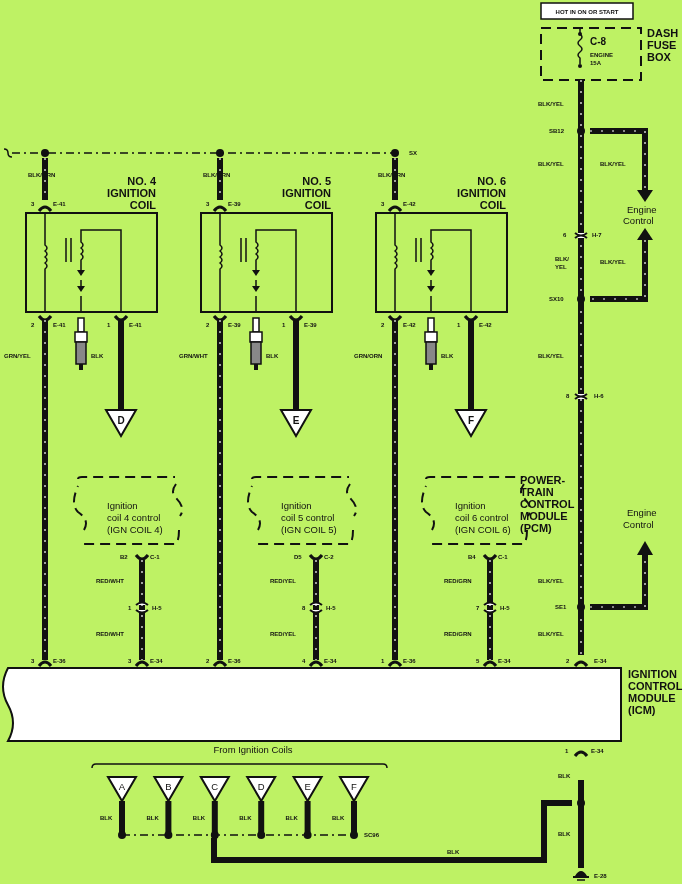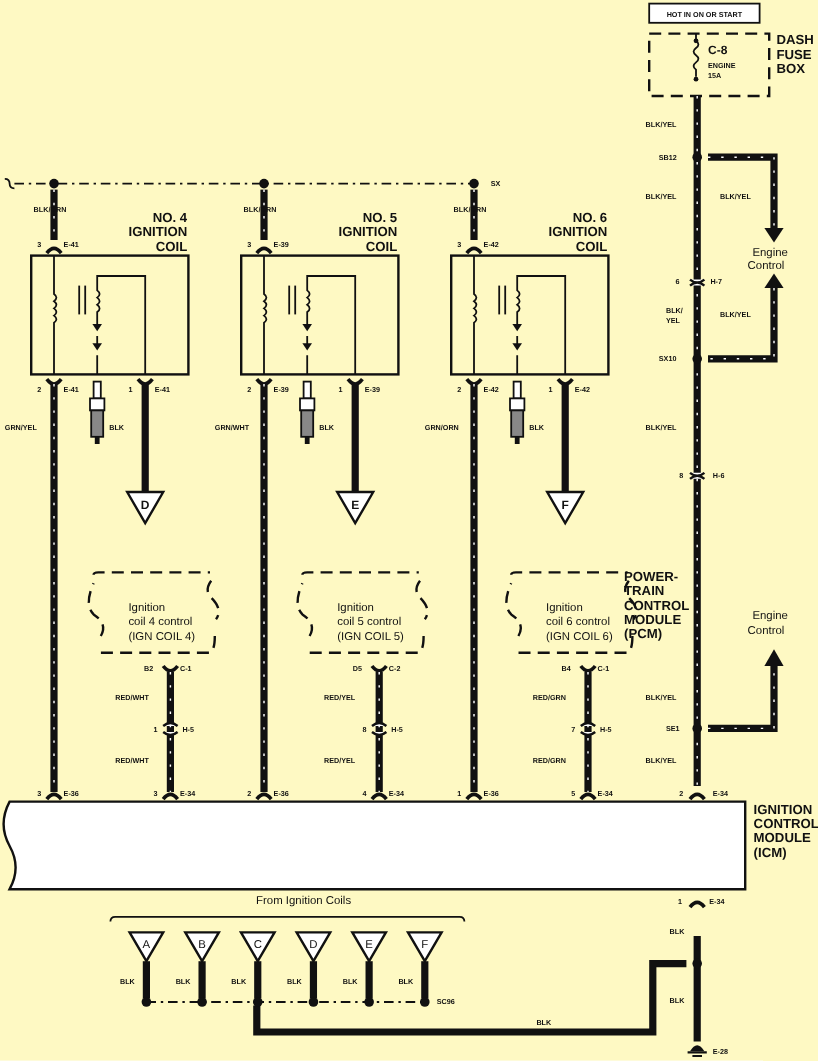--- a/index.html
+++ b/index.html
@@ -1,16 +1,16 @@
 <!DOCTYPE html>
 <html><head>
 <meta charset="utf-8">
 <style>
   html, body { margin: 0; padding: 0; background: #ffffff; }
-  #stage { position: relative; width: 682px; height: 884px; overflow: hidden; background: #fef9c3; }
+  #stage { position: relative; width: 682px; height: 884px; overflow: hidden; background: #bef264; }
   svg { position: absolute; left: 0; top: 0; }
   .lbl { font-family: "Liberation Sans", sans-serif; font-weight: bold; fill: #111; }
   .s { font-size: 6px; }
   .m { font-size: 10px; }
   .big { font-size: 11px; }
   .norm { font-family: "Liberation Sans", sans-serif; font-size: 9.5px; fill: #111; font-weight: normal; }
   .wire { stroke: #111; stroke-width: 6; fill: none; }
   .stripe { stroke: #fff; stroke-width: 1.2; stroke-dasharray: 2 9; fill: none; }
   .dash { stroke: #111; stroke-width: 2; stroke-dasharray: 10 6; fill: none; }
   .dashdot { stroke: #111; stroke-width: 1.5; stroke-dasharray: 8 4 2 4; fill: none; }

